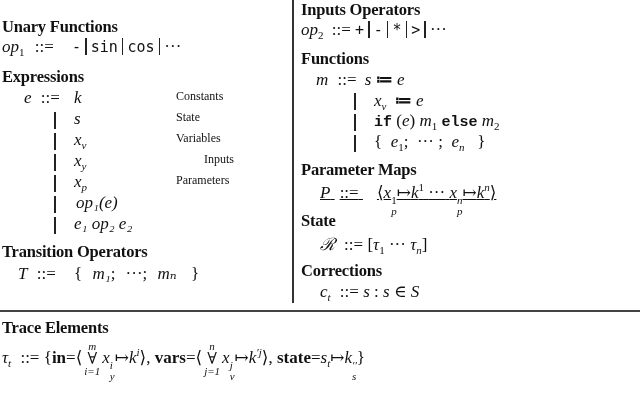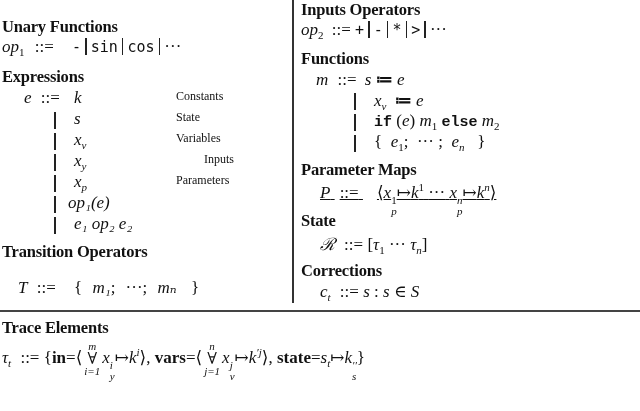--- a/index.html
+++ b/index.html
@@ -61,27 +61,27 @@
 
 <div class="vbar" style="left:54px; top:154px;"></div>
 <div class="abs m" style="left:74px; top:151px;"><i>x</i><span class="subi">y</span></div>
 <div class="abs desc" style="left:164px; top:152px;margin-left:40px;">Inputs</div>
 
 <div class="vbar" style="left:54px; top:175px;"></div>
 <div class="abs m" style="left:74px; top:172px;"><i>x</i><span class="subi">p</span></div>
 <div class="abs desc" style="left:176px; top:173px;">Parameters</div>
 
 <div class="vbar" style="left:54px; top:196px;"></div>
-<div class="abs m" style="left:68px; top:193px;"><i>op₁(e)</i></div>
+<div class="abs m" style="left:76px; top:193px;"><i>op₁(e)</i></div>
 
 <div class="vbar" style="left:54px; top:217px;"></div>
 <div class="abs m" style="left:74px; top:214px;"><i>e₁ op₂ e₂</i></div>
 
 <div class="abs hd" style="left:2px; top:242px;">Transition Operators</div>
-<div class="abs m" style="left:18px; top:263px;margin-top:14px;">
+<div class="abs m" style="left:18px; top:263px;">
   <i>T</i>
   <span style="margin-left:5px;">::=</span>
   <span style="margin-left:14px;">{</span>
   <i style="margin-left:6px;">m₁</i><span>;</span>
   <span style="margin-left:6px;">···</span><span>;</span>
   <i style="margin-left:6px;">mₙ</i>
   <span style="margin-left:10px;">}</span>
 </div>
 
 <div class="abs hd" style="left:301px; top:0px;">Inputs Operators</div>

